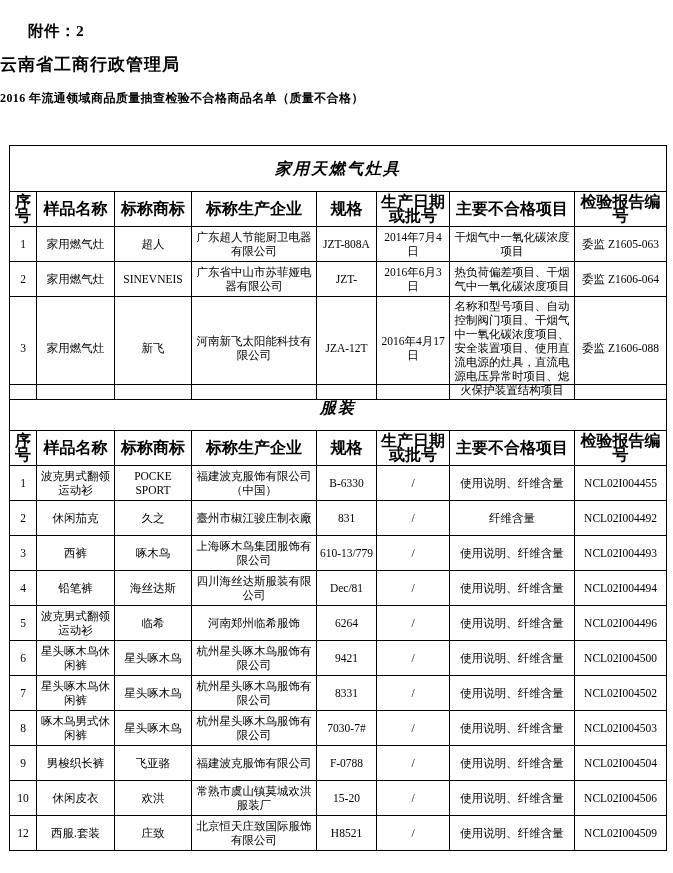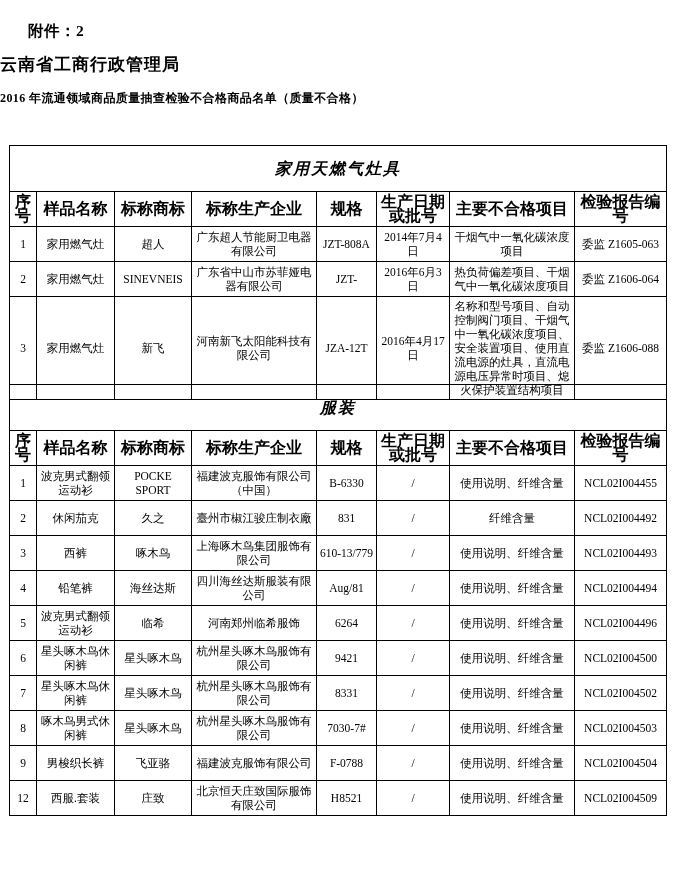--- a/index.html
+++ b/index.html
@@ -234,21 +234,21 @@
             <td class="cell-spec">610-13/779</td>
             <td class="cell-slash">/</td>
             <td>使用说明、纤维含量</td>
             <td class="cell-id">NCL02I004493</td>
           </tr>
           <tr class="data-row">
             <td class="cell-num">4</td>
             <td>铅笔裤</td>
             <td>海丝达斯</td>
             <td>四川海丝达斯服装有限公司</td>
-            <td class="cell-spec">Aug/81</td>
+            <td class="cell-spec">Dec/81</td>
             <td class="cell-slash">/</td>
             <td>使用说明、纤维含量</td>
             <td class="cell-id">NCL02I004494</td>
           </tr>
           <tr class="data-row">
             <td class="cell-num">5</td>
             <td>波克男式翻领运动衫</td>
             <td>临希</td>
             <td>河南郑州临希服饰</td>
             <td class="cell-spec">6264</td>
@@ -290,20 +290,30 @@
             <td class="cell-num">9</td>
             <td>男梭织长裤</td>
             <td>飞亚骆</td>
             <td>福建波克服饰有限公司</td>
             <td class="cell-spec">F-0788</td>
             <td class="cell-slash">/</td>
             <td>使用说明、纤维含量</td>
             <td class="cell-id">NCL02I004504</td>
           </tr>
           <tr class="data-row">
+            <td class="cell-num">10</td>
+            <td>休闲皮衣</td>
+            <td>欢洪</td>
+            <td>常熟市虞山镇莫城欢洪服装厂</td>
+            <td class="cell-spec">15-20</td>
+            <td class="cell-slash">/</td>
+            <td>使用说明、纤维含量</td>
+            <td class="cell-id">NCL02I004506</td>
+          </tr>
+          <tr class="data-row">
             <td class="cell-num">12</td>
             <td>西服.套装</td>
             <td>庄致</td>
             <td>北京恒天庄致国际服饰有限公司</td>
             <td class="cell-spec">H8521</td>
             <td class="cell-slash">/</td>
             <td>使用说明、纤维含量</td>
             <td class="cell-id">NCL02I004509</td>
           </tr>
         </tbody>

